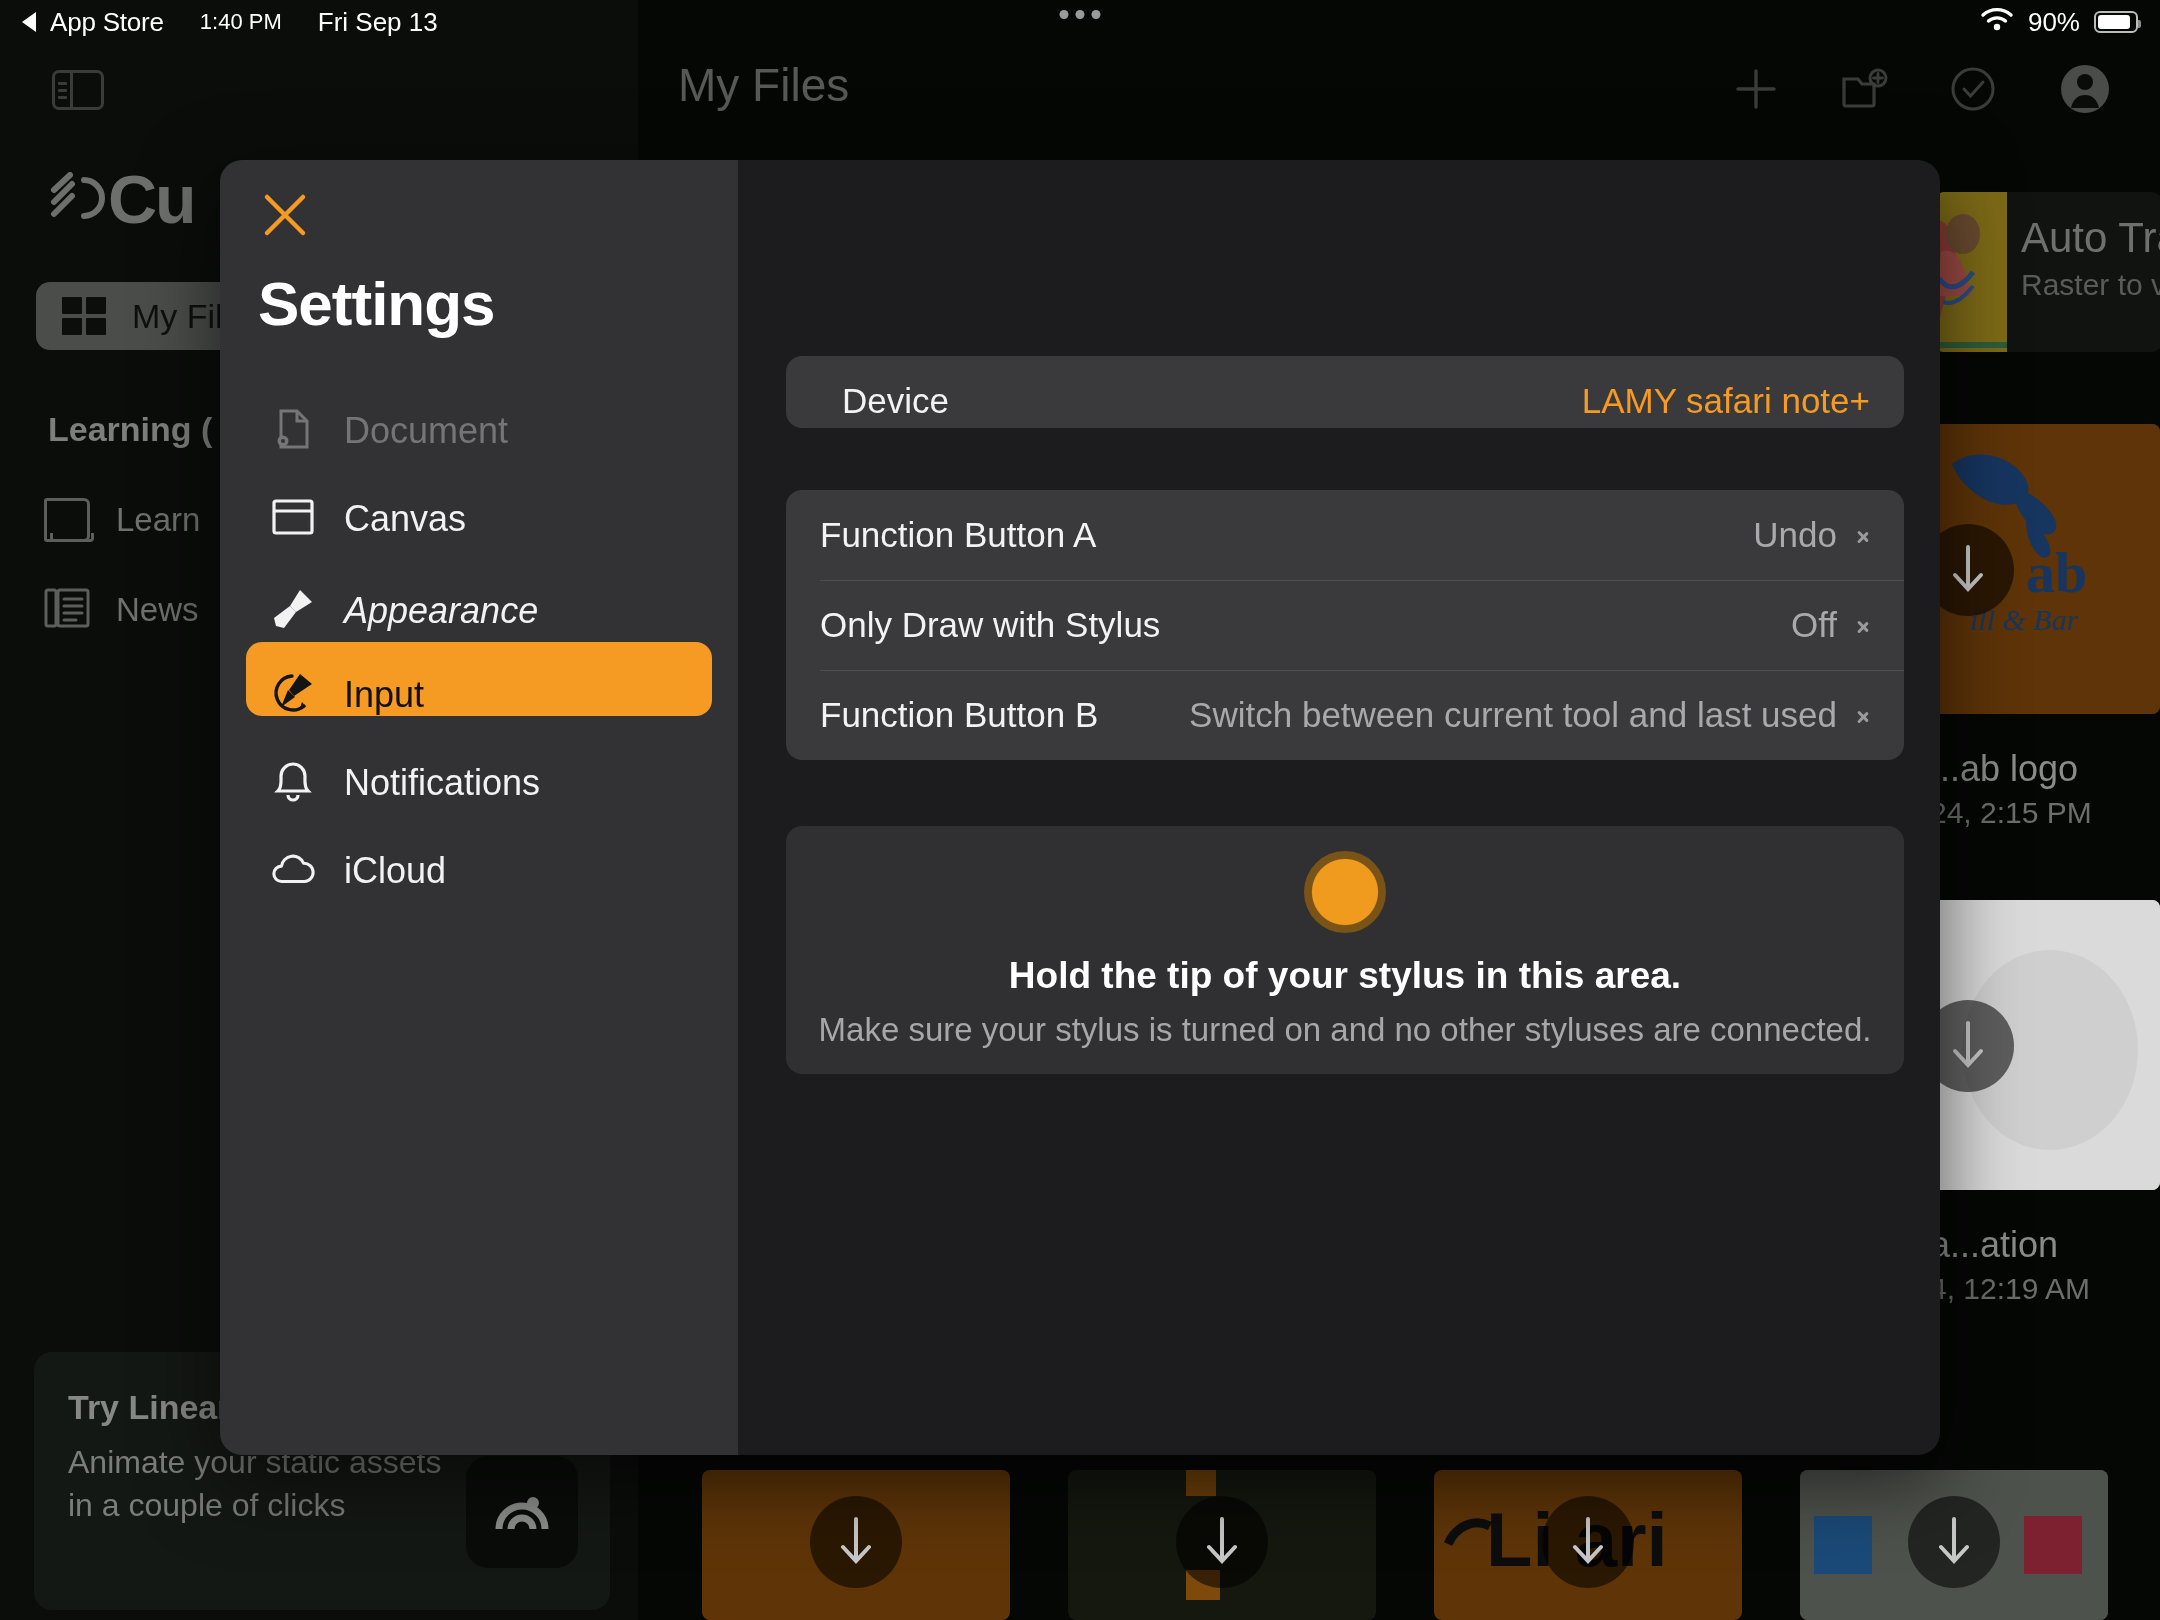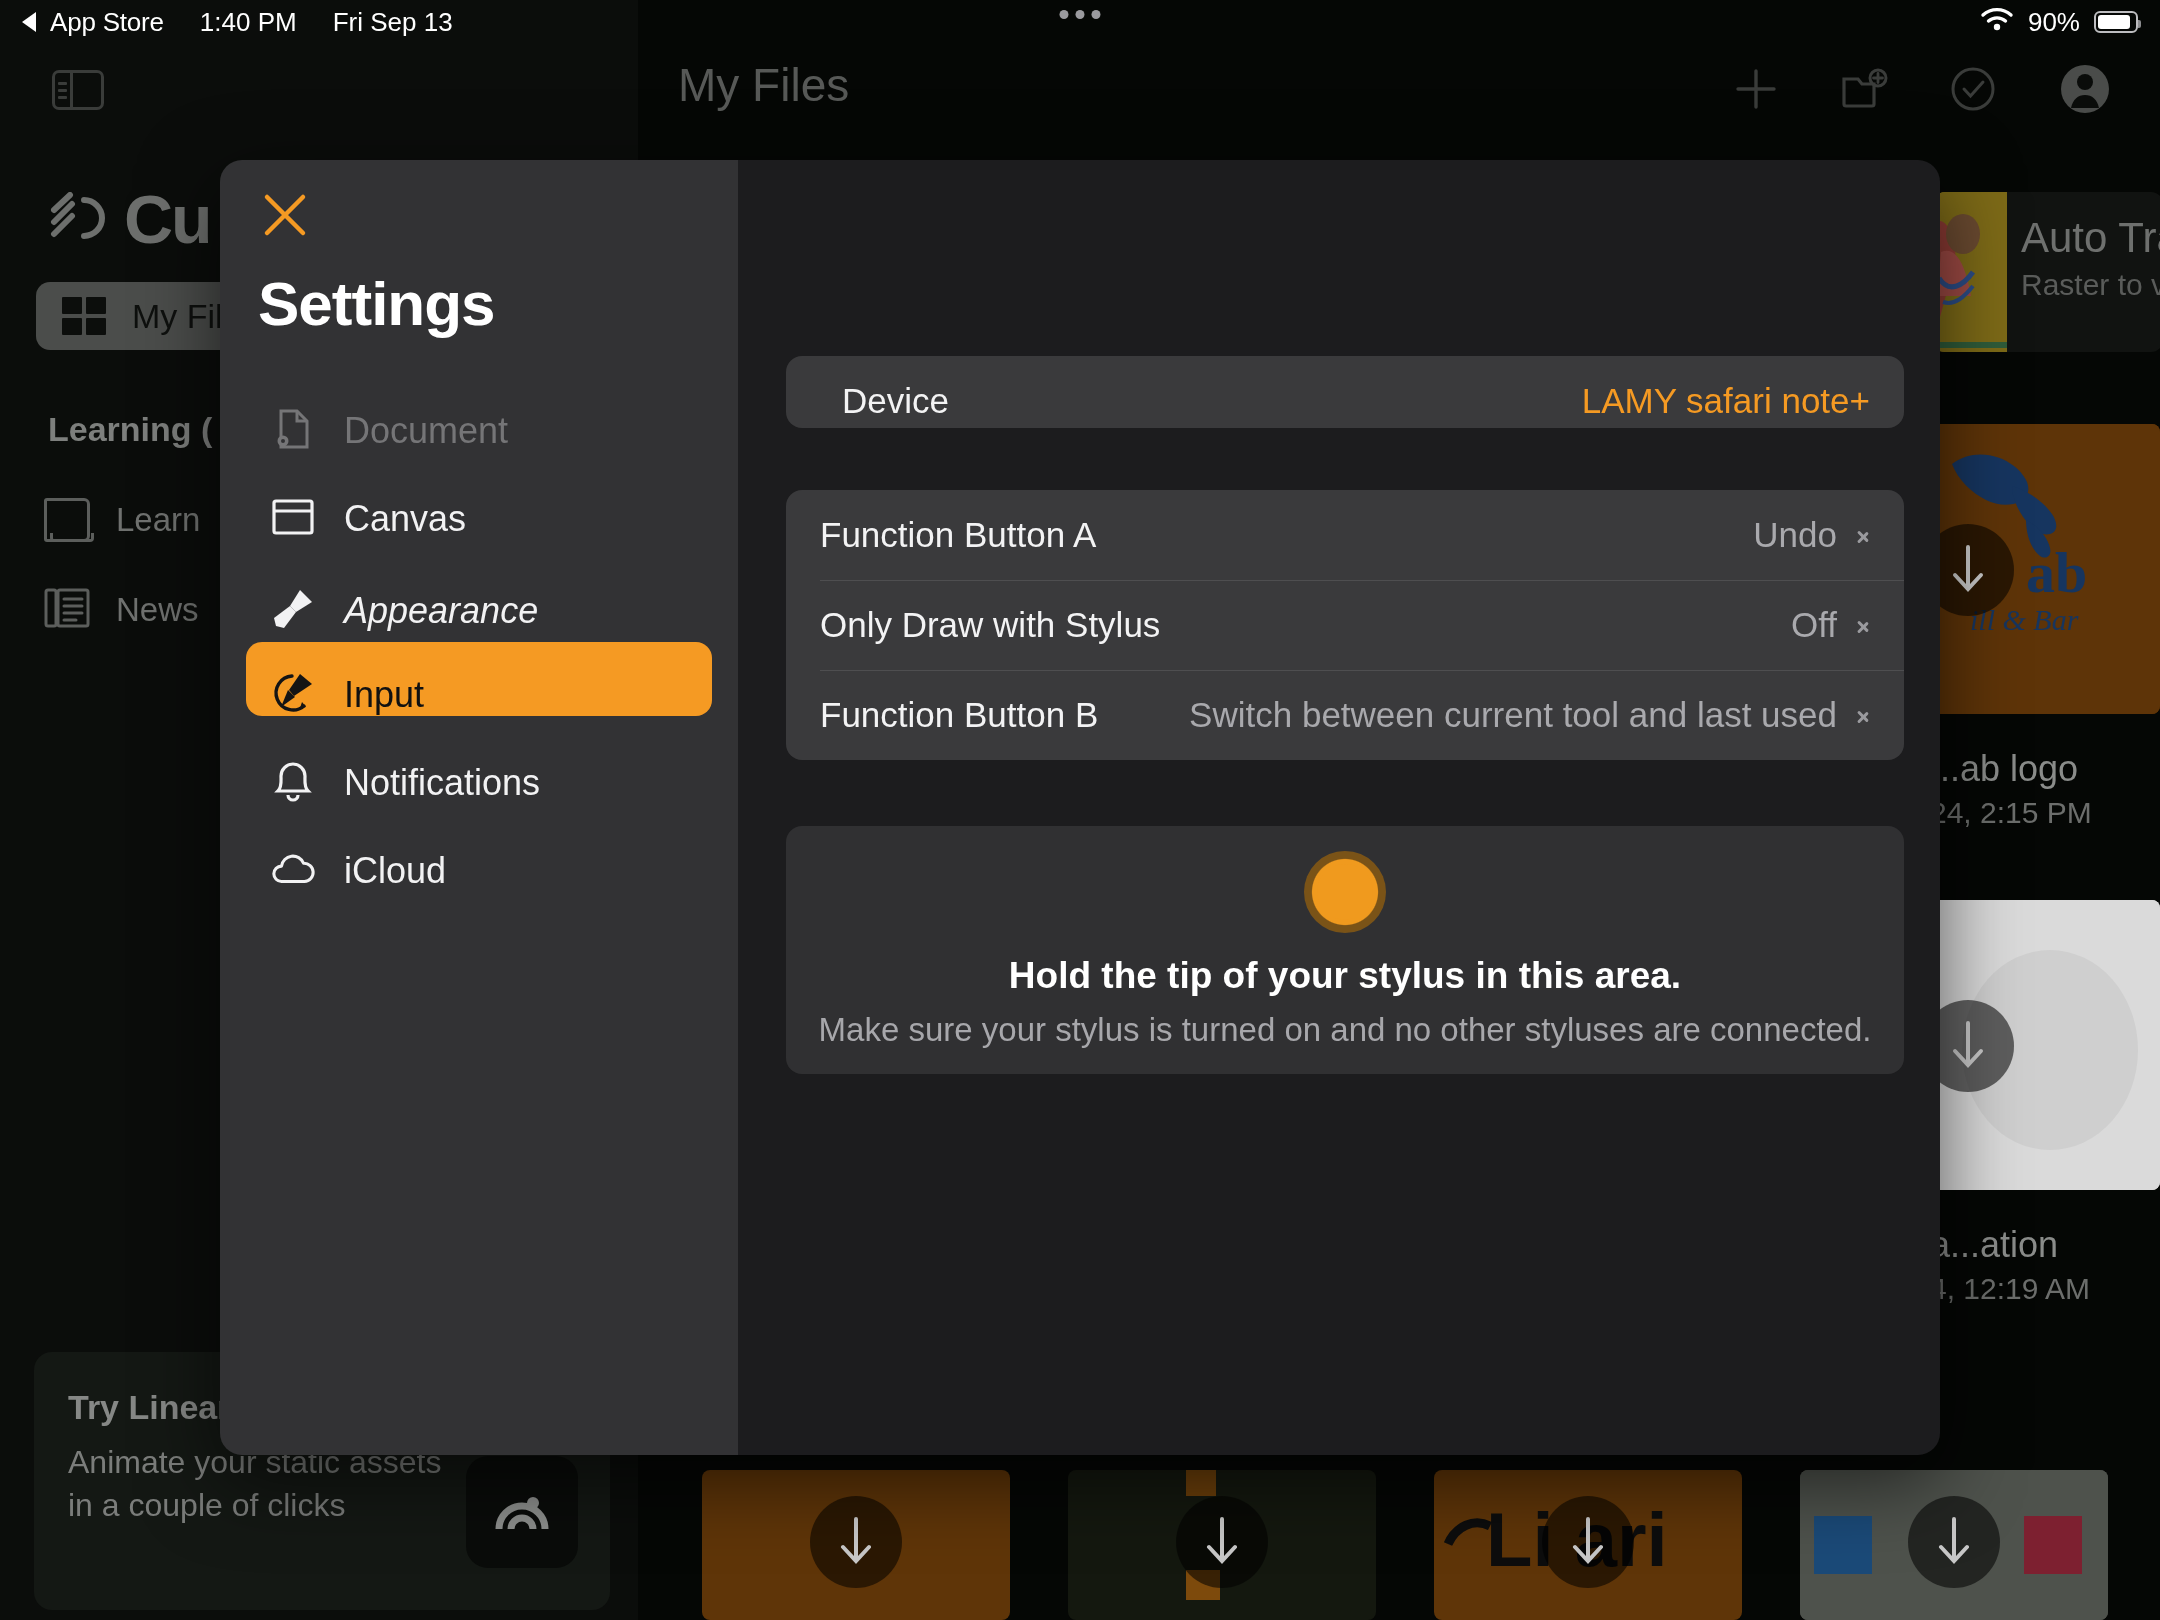--- a/index.html
+++ b/index.html
@@ -18,21 +18,21 @@
     font-size: 25px; z-index: 60;
   }
   .sb-left { display: flex; align-items: center; gap: 14px; padding-left: 22px; }
   .sb-back-tri {
     width: 0; height: 0;
     border-top: 10px solid transparent;
     border-bottom: 10px solid transparent;
     border-right: 14px solid #fff;
   }
   .sb-appname { font-size: 26px; font-weight: 400; letter-spacing: -0.2px; }
-  .sb-time { font-size: 26px; margin-left: 22px; }
+  .sb-time { font-size: 22px; margin-left: 22px; }
   .sb-date { font-size: 26px; margin-left: 22px; }
   .sb-center-dots {
     position: absolute; left: 50%; top: 10px; transform: translateX(-50%);
     display: flex; gap: 7px;
   }
   .sb-center-dots i { width: 9px; height: 9px; border-radius: 50%; background: #9a9a9e; display:block; }
   .sb-right {
     position: absolute; right: 22px; top: 0; height: 44px;
     display: flex; align-items: center; gap: 14px;
   }
@@ -61,21 +61,21 @@
   }
   .sb-toggle-icon .pane {
     width: 18px; border-right: 3px solid #3a3c3a;
     display: flex; flex-direction: column; justify-content: center; gap: 4px;
     padding: 0 3px;
   }
   .sb-toggle-icon .pane b { display:block; height: 3px; background:#3a3c3a; border-radius:1px;}
 
   .brand-row {
     position: absolute; left: 50px; top: 160px;
-    display: flex; align-items: center; gap: 16px; margin-top: 20px;
+    display: flex; align-items: center; 
   }
   .brand-mark { width: 58px; height: 54px; position: relative; }
   .brand-text { font-size: 68px; font-weight: 700; color: #6d6f6d; letter-spacing: -2px; }
 
   .nav-item-myfiles {
     position: absolute; left: 36px; top: 282px; width: 570px; height: 68px;
     background: #4b4d4b; border-radius: 14px;
     display: flex; align-items: center; gap: 26px; padding-left: 26px;
   }
   .grid-icon { width: 44px; height: 38px; display: grid; grid-template-columns: 1fr 1fr; grid-template-rows: 1fr 1fr; gap: 4px; }

